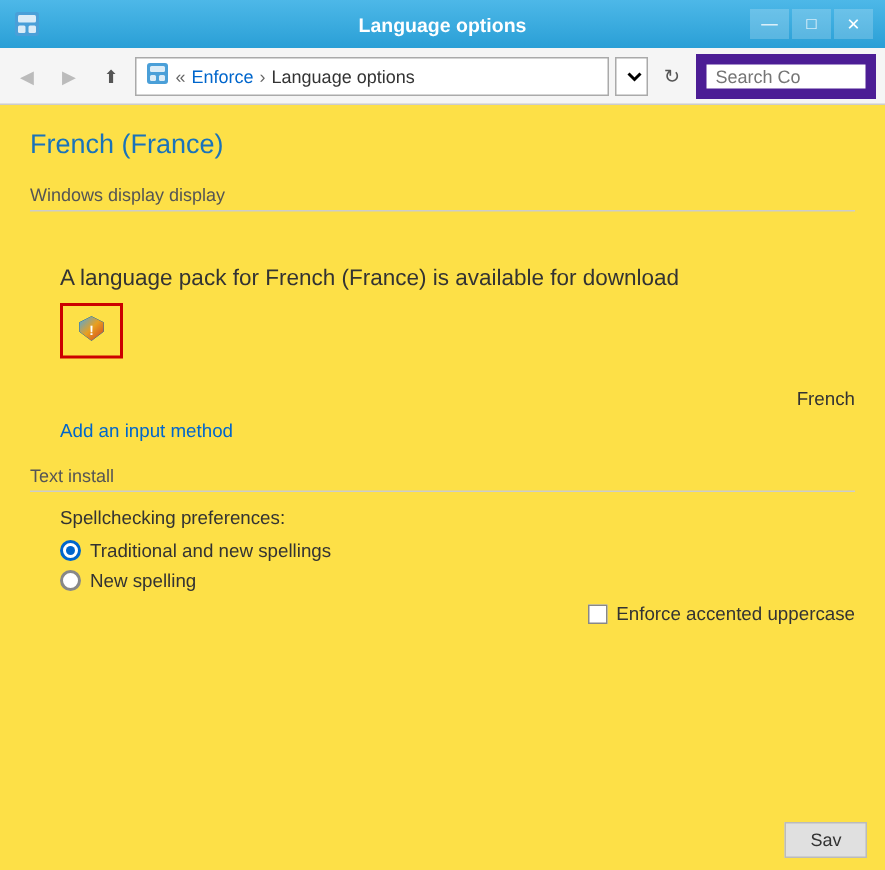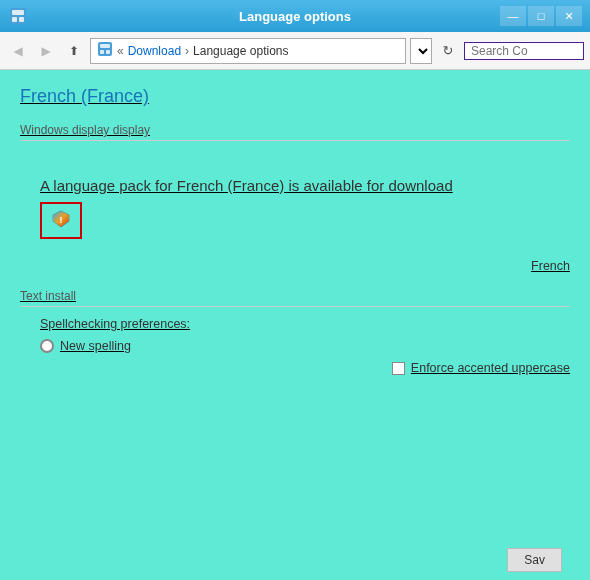--- a/index.html
+++ b/index.html
@@ -106,36 +106,35 @@
       cursor: pointer;
       display: flex;
       align-items: center;
       justify-content: center;
       color: #555;
       font-size: 13px;
     }
 
     .search-box {
       width: 120px;
-      height: 18px;
-      border: 1px solid #4c1d95;
+      height: 30px;
+      border: 7px solid #4c1d95;
       padding: 0 6px;
       font-size: 12px;
       color: #999;
       background: white;
     }
 
     
     .content {
-      background: #5eead4;
+      background: #fde047;
       padding: 16px 20px;
       height: calc(580px - 32px - 38px);
       overflow-y: auto;
       position: relative;
-      text-decoration: underline;
     }
 
     .page-title {
       color: #1a73ba;
       font-size: 18px;
       font-weight: 300;
       margin-bottom: 16px;
     }
 
     .section {
@@ -268,21 +267,21 @@
     }
 
     .checkbox-label {
       font-size: 12.5px;
       color: #333;
     }
 
     .bottom-bar {
       position: absolute;
       bottom: 0;
-      right: 16px;
+      right: 0;
       padding: 8px 12px;
     }
 
     .save-btn {
       background: #e0e0e0;
       border: 1px solid #bbb;
       padding: 4px 16px;
       font-size: 12px;
       color: #333;
       cursor: pointer;
@@ -329,21 +328,21 @@
     <div class="address-breadcrumb">
       <span>
         <svg width="16" height="16" viewBox="0 0 16 16">
           <rect x="1" y="1" width="14" height="14" rx="2" fill="#4a9fd8"></rect>
           <rect x="3" y="3" width="10" height="4" rx="1" fill="white" opacity="0.8"></rect>
           <rect x="3" y="9" width="4" height="4" rx="1" fill="white" opacity="0.8"></rect>
           <rect x="9" y="9" width="4" height="4" rx="1" fill="white" opacity="0.8"></rect>
         </svg>
       </span>
       <span class="breadcrumb-sep">«</span>
-      <span class="breadcrumb-link">Download</span>
+      <span class="breadcrumb-link">Enforce</span>
       <span class="breadcrumb-sep">›</span>
       <span>Language options</span>
     </div>
   </div>
 
   <select style="border:1px solid #aaa; height:26px; font-size:11px; background:white;">
     <option></option>
   </select>
 
   <button class="address-refresh">
@@ -381,30 +380,36 @@
       </div>
     </div>
   </div>
 
   <div class="section">
     <div class="section-content">
       <div class="input-method-row">
         <span class="input-method-name">French</span>
         <span class="input-method-options" style="color:#0066cc; font-size:12px; cursor:pointer;"></span>
       </div>
+      <a class="add-input-link" href="#">Add an input method</a>
     </div>
   </div>
 
   <div class="section">
     <div class="section-header">Text install</div>
     <div class="section-content">
       <div class="spellcheck-label">Spellchecking preferences:</div>
 
       <div class="radio-group">
 
+        <div class="radio-item">
+          <div class="radio-circle checked">
+          </div>
+          <span class="radio-label">Traditional and new spellings</span>
+        </div>
 
 
         <div class="radio-item">
           <div class="radio-circle"></div>
           <span class="radio-label">New spelling</span>
         </div>
       </div>
 
       <div class="checkbox-item">
         <div class="checkbox-box"></div>

